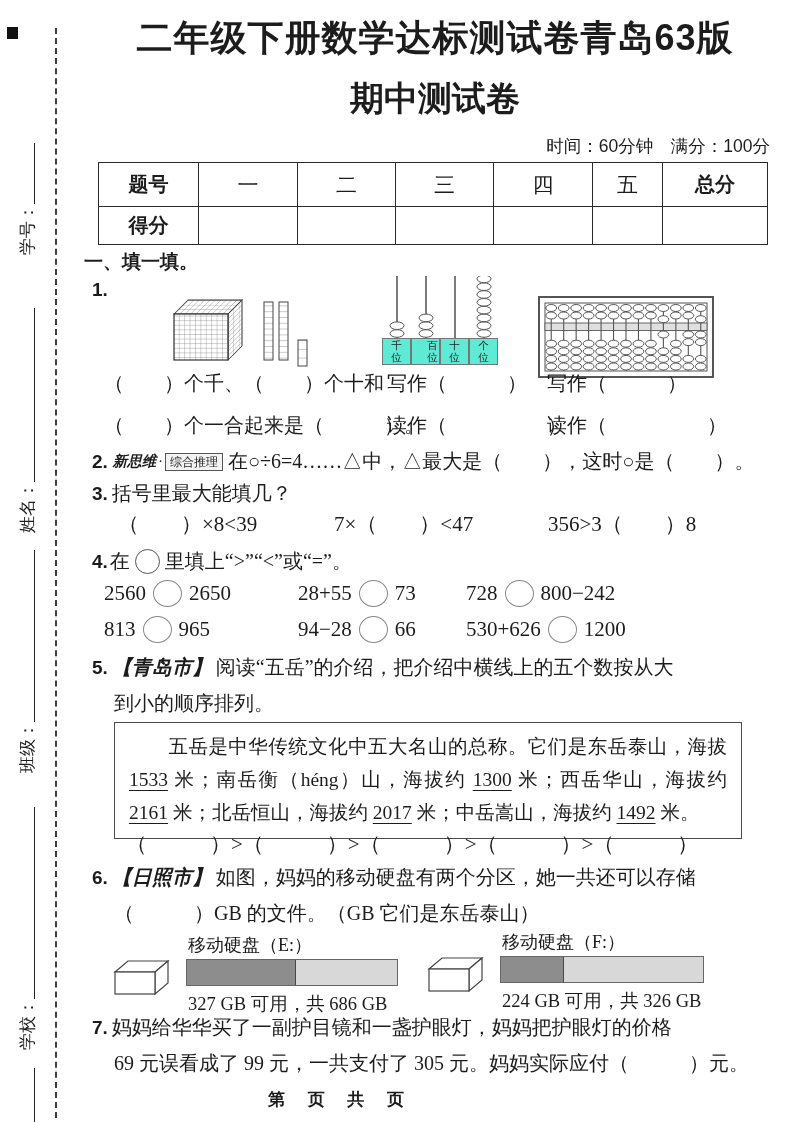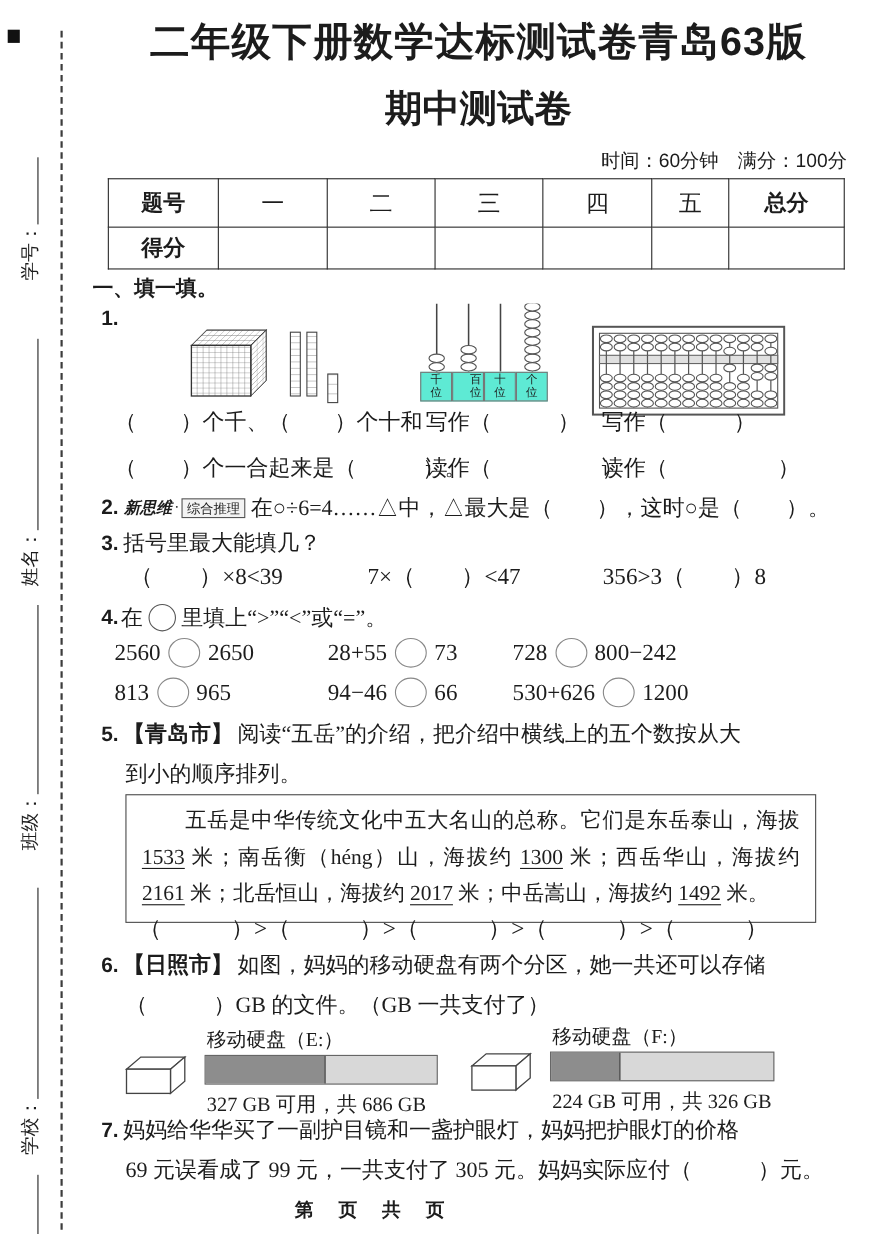--- a/index.html
+++ b/index.html
@@ -33,21 +33,21 @@
   
   .score-table{left:98px;top:162px;border-collapse:collapse;table-layout:fixed;}
   .score-table td{border:1.7px solid #2a2a2a;text-align:center;padding:0;font-size:21px;}
   .score-table tr.hd td{height:43px;}
   .score-table tr.sc td{height:37px;}
   .score-table .hcell{font-family:"Liberation Sans",sans-serif;font-weight:700;font-size:20px;}
 
   .sec-title{left:84px;top:249px;font-size:19px;font-weight:700;font-family:"Liberation Sans",sans-serif;}
   .qnum{font-family:"Liberation Sans",sans-serif;font-weight:600;font-size:19px;}
   .qline{font-size:20px;white-space:nowrap;}
-  .tag{font-weight:700;}
+  .tag{font-weight:700;font-style:italic;}
 
   
   .q1num{left:92px;top:279px;}
   .cube-svg{left:168px;top:288px;}
   .counter-svg{left:382px;top:276px;}
   .place-box{top:338px;width:29px;height:27px;background:#5eead4;border:1px solid #777;
              box-sizing:border-box;display:flex;align-items:center;justify-content:center;}
   .place-box span{display:block;width:13px;font-size:10.5px;line-height:12px;
                   word-break:break-all;text-align:center;}
   .pb1{left:382px;} .pb2{left:411px;justify-content:flex-end;} .pb3{left:440px;} .pb4{left:469px;}
@@ -360,40 +360,40 @@
   <div class="abs q4t">
     <span class="qnum">4.</span>
     <span class="qline">在</span>
     <span class="circle-sm"></span>
     <span class="qline">里填上“&gt;”“&lt;”或“=”。</span>
   </div>
   <div class="abs pair q4row1 q4a"><span>2560</span><span class="circle"></span><span>2650</span></div>
   <div class="abs pair q4row1 q4b"><span>28+55</span><span class="circle"></span><span>73</span></div>
   <div class="abs pair q4row1 q4c"><span>728</span><span class="circle"></span><span>800−242</span></div>
   <div class="abs pair q4row2 q4a"><span>813</span><span class="circle"></span><span>965</span></div>
-  <div class="abs pair q4row2 q4b"><span>94−46</span><span class="circle"></span><span>66</span></div>
+  <div class="abs pair q4row2 q4b"><span>94−28</span><span class="circle"></span><span>66</span></div>
   <div class="abs pair q4row2 q4c"><span>530+626</span><span class="circle"></span><span>1200</span></div>
 
   <div class="abs q5l1">
     <span class="qnum">5.</span>
     <span class="qline tag">【青岛市】</span>
     <span class="qline">阅读“五岳”的介绍，把介绍中横线上的五个数按从大</span>
   </div>
   <div class="abs qline q5l2">到小的顺序排列。</div>
   <div class="abs q5box">
     <span class="ind"></span><span>五岳是中华传统文化中五大名山的总称。它们是东岳泰山，海拔 </span><span class="u">1533</span><span> 米；南岳衡（héng）山，海拔约 </span><span class="u">1300</span><span> 米；西岳华山，海拔约 </span><span class="u">2161</span><span> 米；北岳恒山，海拔约 </span><span class="u">2017</span><span> 米；中岳嵩山，海拔约 </span><span class="u">1492</span><span> 米。</span>
   </div>
   <div class="abs q5ans">（　　　）&gt;（　　　）&gt;（　　　）&gt;（　　　）&gt;（　　　）</div>
 
   <div class="abs q6l1">
     <span class="qnum">6.</span>
     <span class="qline tag">【日照市】</span>
     <span class="qline">如图，妈妈的移动硬盘有两个分区，她一共还可以存储</span>
   </div>
-  <div class="abs qline q6l2">（　　　）GB 的文件。（GB 一共支付了）</div>
+  <div class="abs qline q6l2">（　　　）GB 的文件。（GB 它们是东岳泰山）</div>
 
   <div class="abs dlabel eL">移动硬盘（E:）</div>
   <svg class="abs eCub" width="58" height="42">
     <polygon points="3,16 16,5 56,5 43,16" fill="#fff" stroke="#444" stroke-width="1.2"></polygon>
     <polygon points="43,16 56,5 56,27 43,38" fill="#fff" stroke="#444" stroke-width="1.2"></polygon>
     <rect x="3" y="16" width="40" height="22" fill="#fff" stroke="#444" stroke-width="1.2"></rect>
   </svg>
   <div class="abs bar eBar">
       <div class="fill" style="width: 52%;"></div>
     </div>

